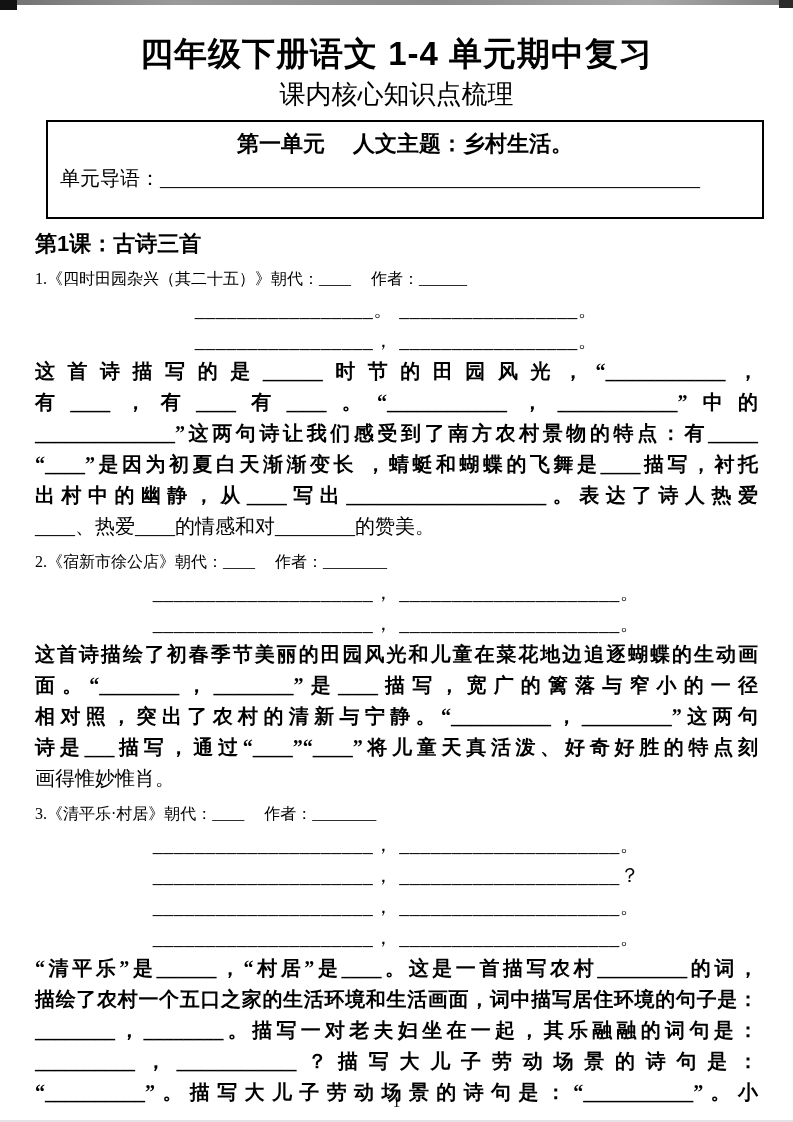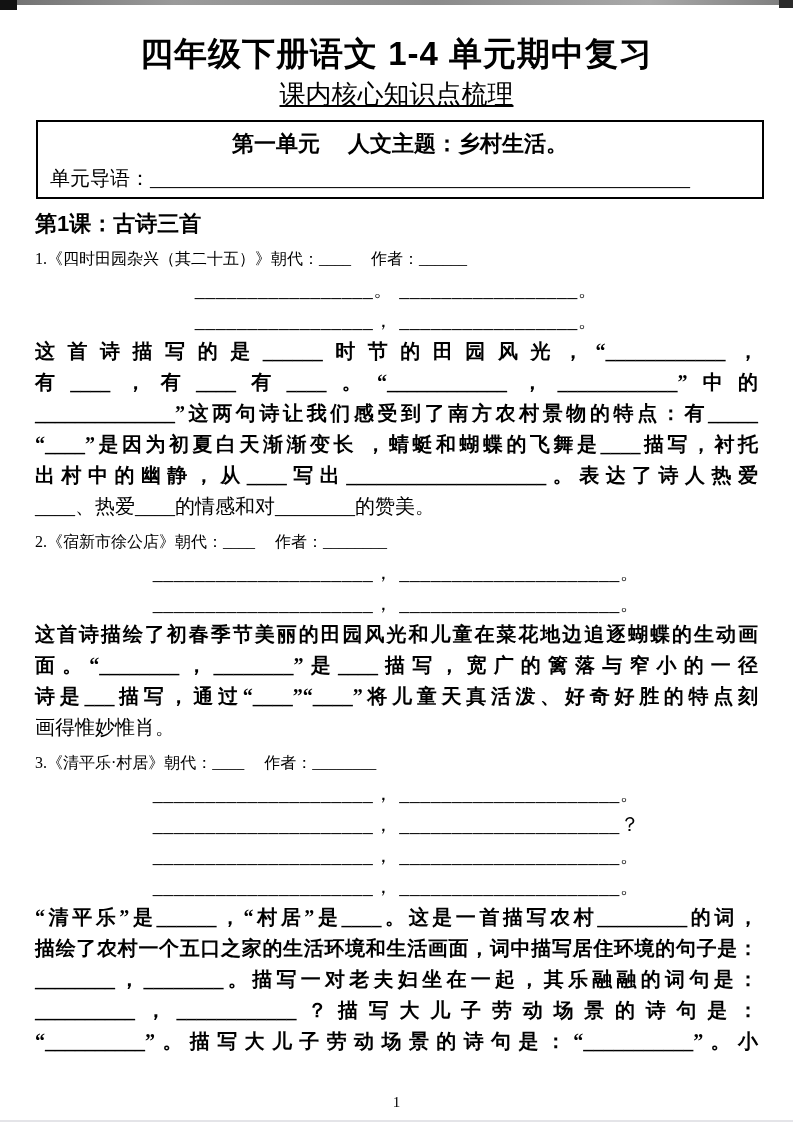--- a/index.html
+++ b/index.html
@@ -36,26 +36,25 @@
     line-height: 40px;
     letter-spacing: 1px;
   }
   .subtitle {
     margin: 4px 35px 0;
     text-align: center;
     font-family: "Liberation Sans", sans-serif;
     font-weight: 500;
     font-size: 26px;
     line-height: 33px;
-    text-decoration: underline;
   }
   .unit-box {
-    margin: 9px 29px 0 36px;
+    margin: 9px 29px 0 46px;
     border: 2px solid #000000;
-    padding: 7px 12px 4px;
+    padding: 7px 12px 24px;
   }
   .unit-heading {
     text-align: center;
     font-family: "Liberation Sans", sans-serif;
     font-weight: bold;
     font-size: 22px;
     line-height: 30px;
   }
   .unit-intro {
     font-size: 20px;
@@ -135,20 +134,21 @@
     <div class="jline">出村中的幽静，从____写出____________________。表达了诗人热爱</div>
     <div class="lline">____、热爱____的情感和对________的赞美。</div>
   </div>
 
   <div class="item">
     <div class="item-title">2.《宿新市徐公店》朝代：____　 作者：________</div>
     <div class="poem-line">_____________________， _____________________。</div>
     <div class="poem-line">_____________________， _____________________。</div>
     <div class="jline">这首诗描绘了初春季节美丽的田园风光和儿童在菜花地边追逐蝴蝶的生动画</div>
     <div class="jline">面。“________，________”是____描写，宽广的篱落与窄小的一径</div>
+    <div class="jline">相对照，突出了农村的清新与宁静。“__________，_________”这两句</div>
     <div class="jline">诗是___描写，通过“____”“____”将儿童天真活泼、好奇好胜的特点刻</div>
     <div class="lline">画得惟妙惟肖。</div>
   </div>
 
   <div class="item">
     <div class="item-title">3.《清平乐·村居》朝代：____　 作者：________</div>
     <div class="poem-line">_____________________， _____________________。</div>
     <div class="poem-line">_____________________， _____________________？</div>
     <div class="poem-line">_____________________， _____________________。</div>
     <div class="poem-line">_____________________， _____________________。</div>

